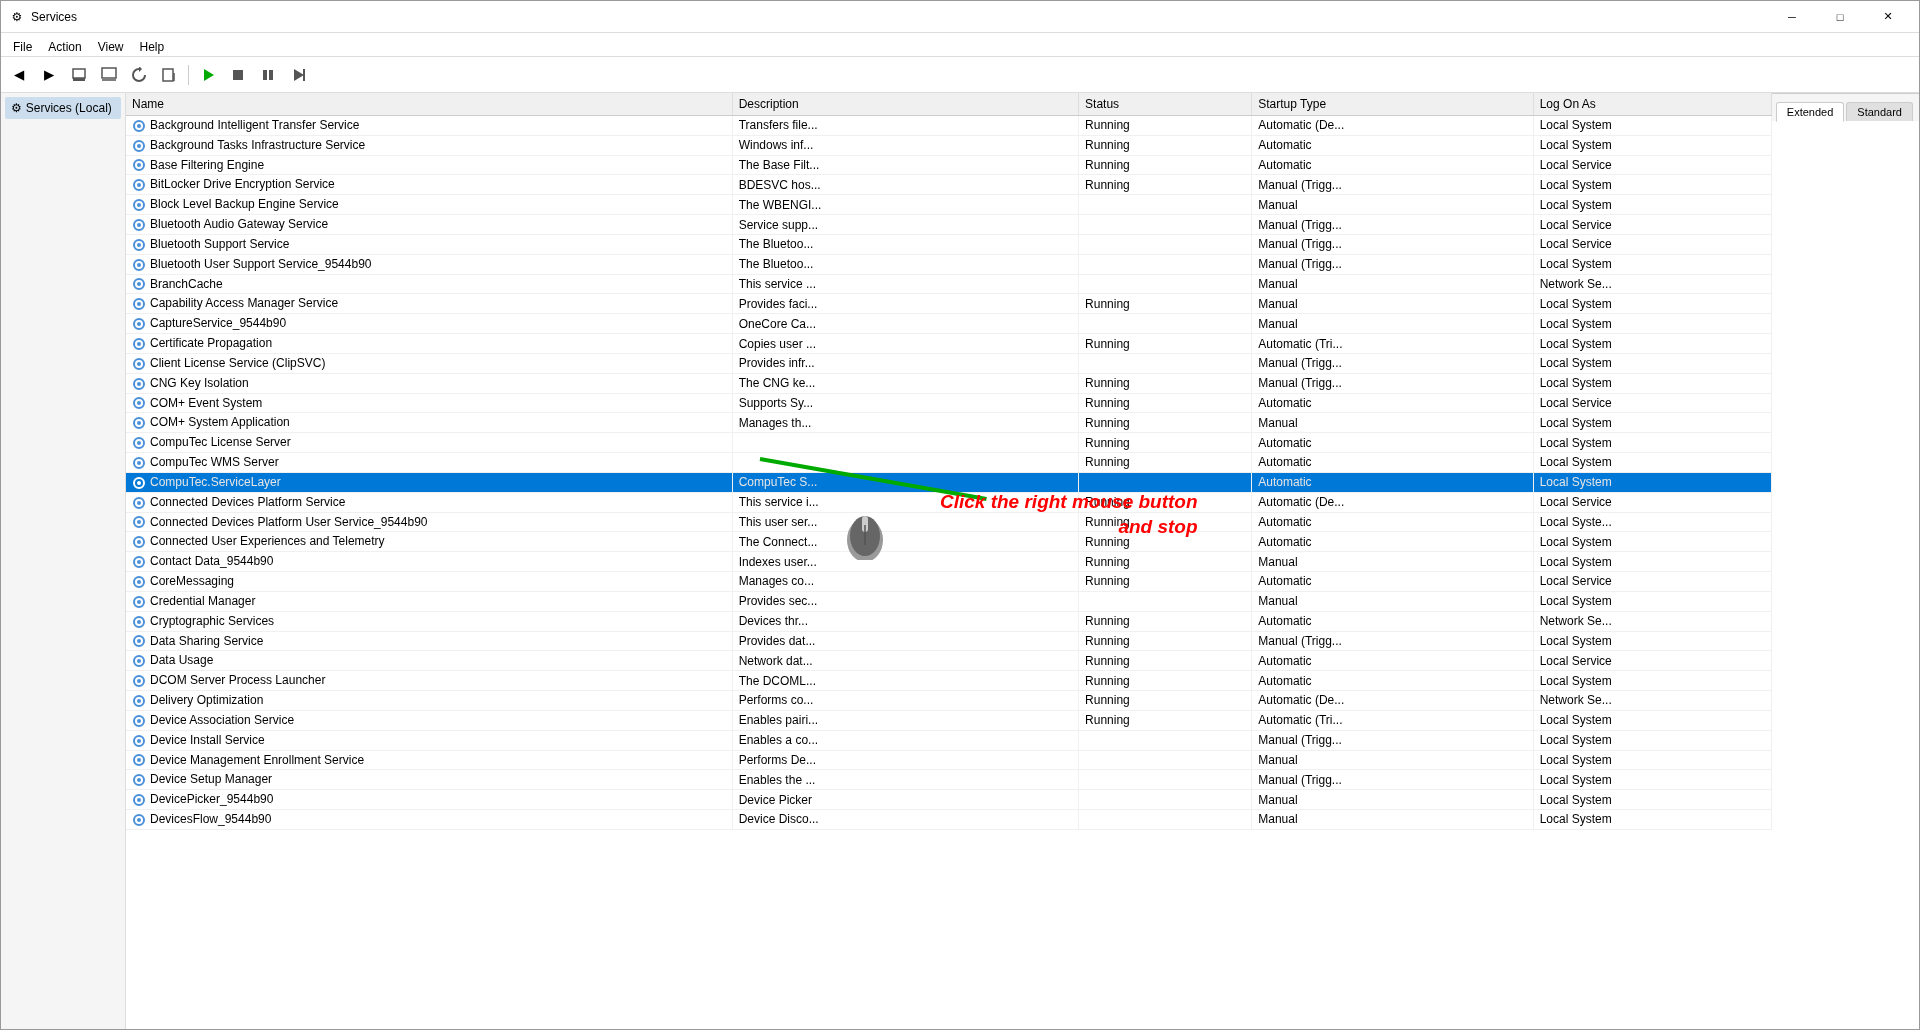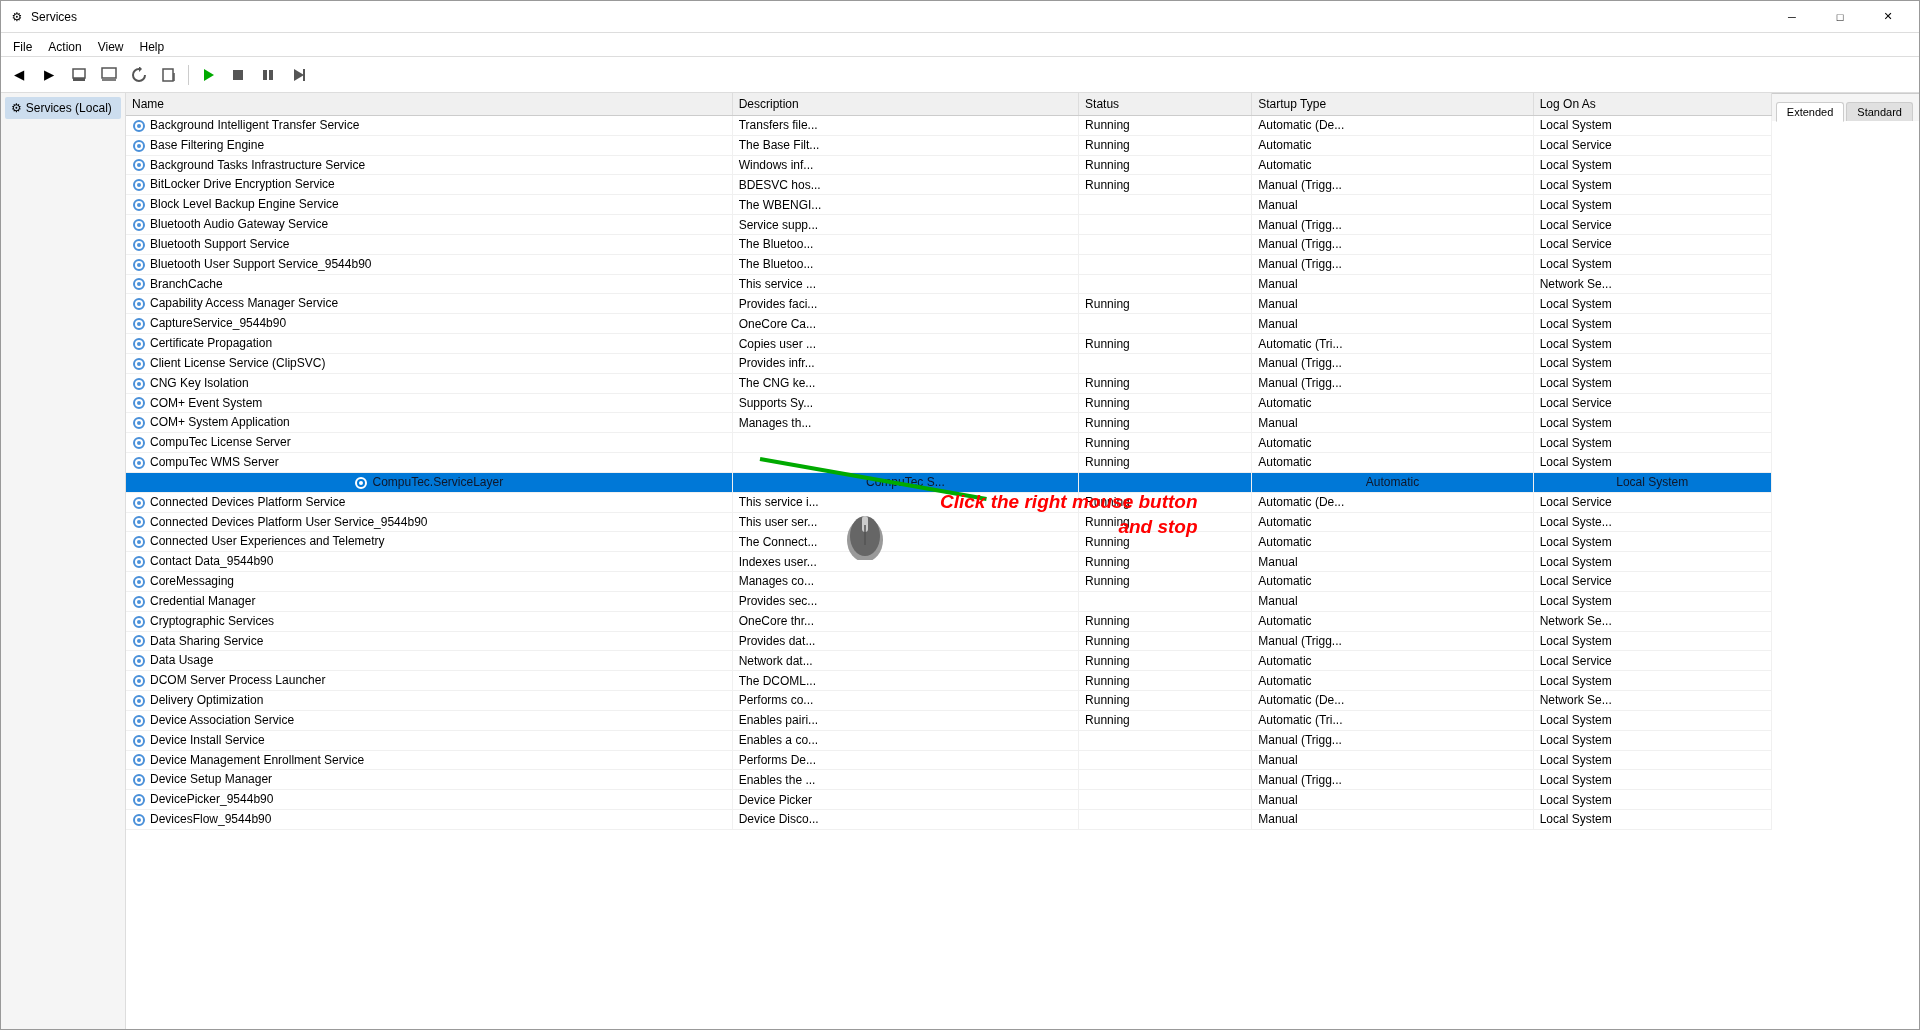--- a/index.html
+++ b/index.html
@@ -173,22 +173,21 @@
       cursor: pointer;
       white-space: nowrap;
     }
 
     tbody tr {
       cursor: pointer;
     }
 
     tbody tr.selected {
       background: #0078d7;
-      color: #0f172a;
-      text-align: center;
+      color: #e5e5e5;
     }
 
     tbody td {
       padding: 2px 6px;
       border-bottom: 1px solid #f0f0f0;
       border-right: 1px solid #f0f0f0;
       font-size: 12px;
       white-space: nowrap;
       overflow: hidden;
       text-overflow: ellipsis;
@@ -373,44 +372,44 @@
                 <td class="col-status">Running</td>
                 <td class="col-startup">Automatic (De...</td>
                 <td class="col-logon">Local System</td>
               </tr>
               <tr>
                 <td class="col-name"><span class="service-icon">
                     <svg width="14" height="14" viewBox="0 0 14 14">
                       <circle cx="7" cy="7" r="5" fill="none" stroke="#4a90d9" stroke-width="2"></circle>
                       <circle cx="7" cy="7" r="2" fill="#4a90d9"></circle>
                     </svg>
+                  </span>Background Tasks Infrastructure Service</td>
+                <td class="col-desc">Windows inf...</td>
+                <td class="col-status">Running</td>
+                <td class="col-startup">Automatic</td>
+                <td class="col-logon">Local System</td>
+              </tr>
+              <tr>
+                <td class="col-name"><span class="service-icon">
+                    <svg width="14" height="14" viewBox="0 0 14 14">
+                      <circle cx="7" cy="7" r="5" fill="none" stroke="#4a90d9" stroke-width="2"></circle>
+                      <circle cx="7" cy="7" r="2" fill="#4a90d9"></circle>
+                    </svg>
                   </span>Base Filtering Engine</td>
                 <td class="col-desc">The Base Filt...</td>
                 <td class="col-status">Running</td>
                 <td class="col-startup">Automatic</td>
                 <td class="col-logon">Local Service</td>
               </tr>
               <tr>
                 <td class="col-name"><span class="service-icon">
                     <svg width="14" height="14" viewBox="0 0 14 14">
                       <circle cx="7" cy="7" r="5" fill="none" stroke="#4a90d9" stroke-width="2"></circle>
                       <circle cx="7" cy="7" r="2" fill="#4a90d9"></circle>
                     </svg>
-                  </span>Background Tasks Infrastructure Service</td>
-                <td class="col-desc">Windows inf...</td>
-                <td class="col-status">Running</td>
-                <td class="col-startup">Automatic</td>
-                <td class="col-logon">Local System</td>
-              </tr>
-              <tr>
-                <td class="col-name"><span class="service-icon">
-                    <svg width="14" height="14" viewBox="0 0 14 14">
-                      <circle cx="7" cy="7" r="5" fill="none" stroke="#4a90d9" stroke-width="2"></circle>
-                      <circle cx="7" cy="7" r="2" fill="#4a90d9"></circle>
-                    </svg>
                   </span>BitLocker Drive Encryption Service</td>
                 <td class="col-desc">BDESVC hos...</td>
                 <td class="col-status">Running</td>
                 <td class="col-startup">Manual (Trigg...</td>
                 <td class="col-logon">Local System</td>
               </tr>
               <tr>
                 <td class="col-name"><span class="service-icon">
                     <svg width="14" height="14" viewBox="0 0 14 14">
                       <circle cx="7" cy="7" r="5" fill="none" stroke="#4a90d9" stroke-width="2"></circle>
@@ -662,21 +661,21 @@
                 <td class="col-startup">Manual</td>
                 <td class="col-logon">Local System</td>
               </tr>
               <tr>
                 <td class="col-name"><span class="service-icon">
                     <svg width="14" height="14" viewBox="0 0 14 14">
                       <circle cx="7" cy="7" r="5" fill="none" stroke="#4a90d9" stroke-width="2"></circle>
                       <circle cx="7" cy="7" r="2" fill="#4a90d9"></circle>
                     </svg>
                   </span>Cryptographic Services</td>
-                <td class="col-desc">OneCore thr...</td>
+                <td class="col-desc">Devices thr...</td>
                 <td class="col-status">Running</td>
                 <td class="col-startup">Automatic</td>
                 <td class="col-logon">Network Se...</td>
               </tr>
               <tr>
                 <td class="col-name"><span class="service-icon">
                     <svg width="14" height="14" viewBox="0 0 14 14">
                       <circle cx="7" cy="7" r="5" fill="none" stroke="#4a90d9" stroke-width="2"></circle>
                       <circle cx="7" cy="7" r="2" fill="#4a90d9"></circle>
                     </svg>

